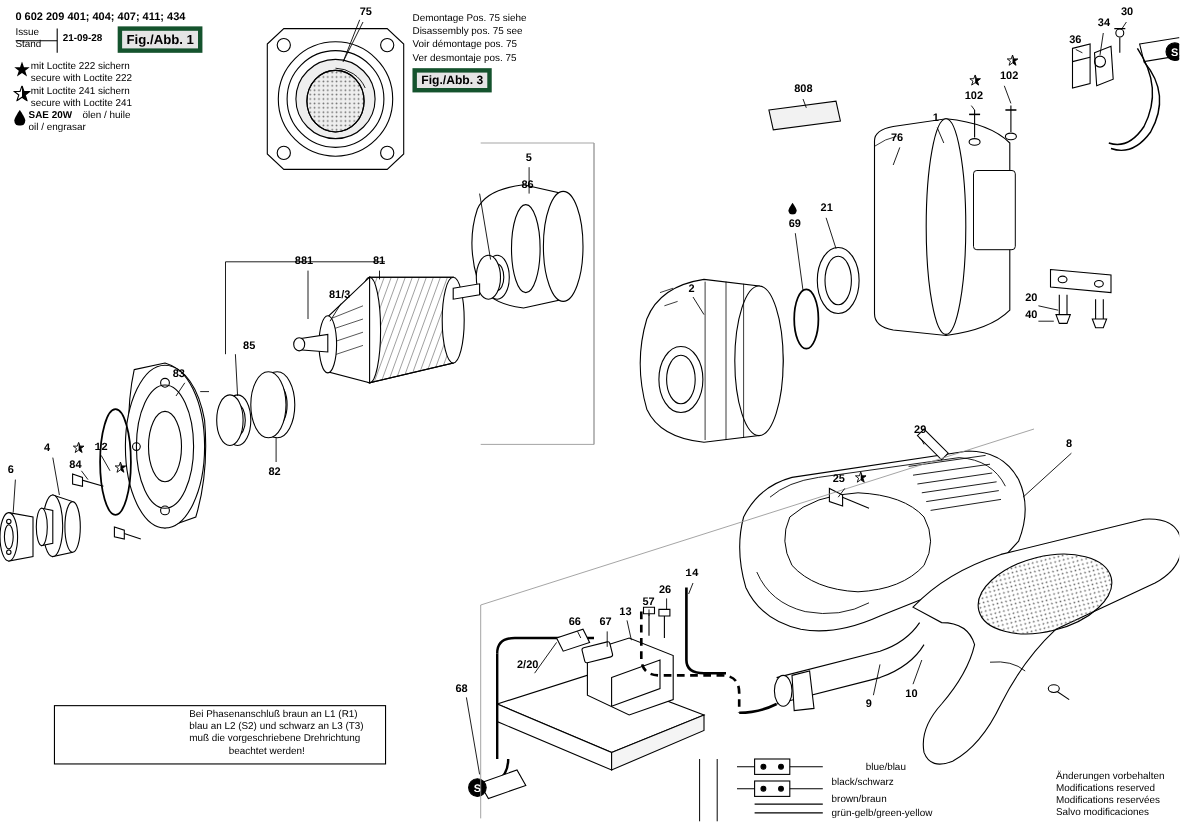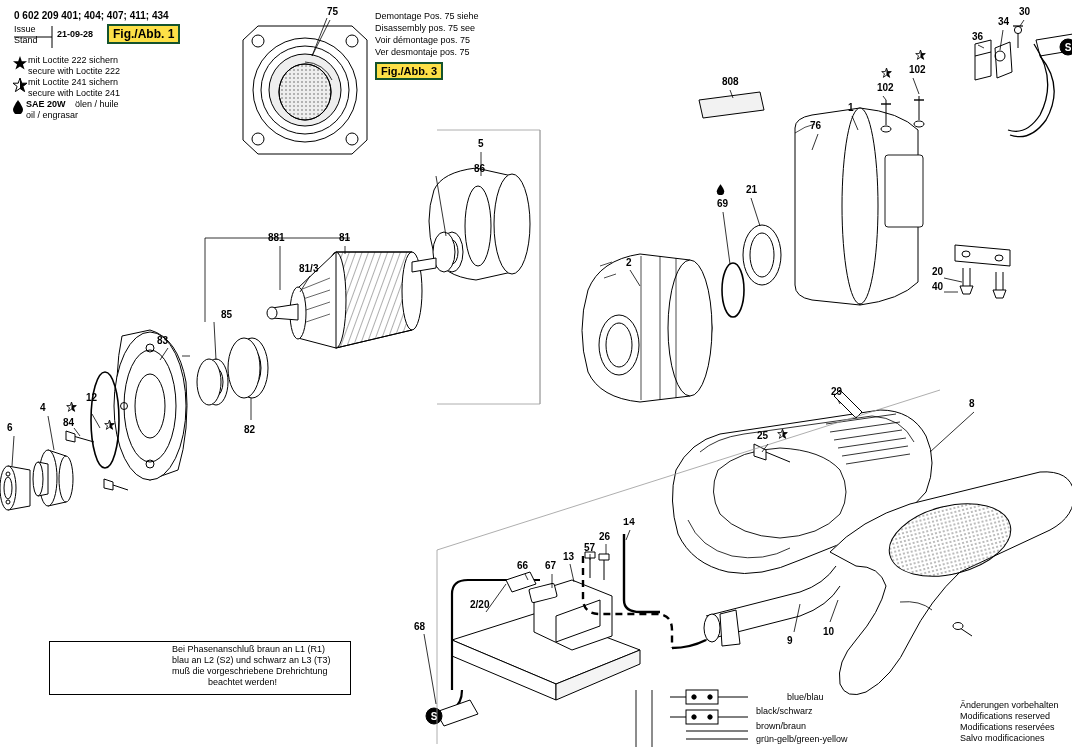--- a/index.html
+++ b/index.html
@@ -17,25 +17,25 @@
     height: 747px;
     overflow: hidden;
     background: #ffffff;
   }
   .abs { position: absolute; }
   .t { font-size: 10px; line-height: 11px; white-space: pre; }
   .t9 { font-size: 9px; line-height: 10.5px; white-space: pre; }
   .bold { font-weight: bold; }
   .num { font-size: 10px; font-weight: bold; }
   .boxed {
-    border: 2px solid #14532d;
+    border: 4px solid #14532d;
     padding: 1px 4px;
     font-weight: bold;
     font-size: 12px;
-    background: #fde047;
+    background: #e5e5e5;
   }
   .thinbox { border: 1px solid #000; }
   svg { display: block; }
   .legend-table td { font-size: 9px; padding: 0 6px 0 0; line-height: 11px; white-space: pre; }
 </style>
 </head>
 <body>
 
 <div id="sheet">
 
@@ -414,21 +414,21 @@
   <div class="abs num" style="left:268px; top:232px;">881</div>
   <div class="abs num" style="left:339px; top:232px;">81</div>
   <div class="abs num" style="left:626px; top:257px;">2</div>
   <div class="abs num" style="left:299px; top:263px;">81/3</div>
   <div class="abs num" style="left:932px; top:266px;">20</div>
   <div class="abs num" style="left:201px; top:309px;margin-left:20px;">85</div>
   <div class="abs num" style="left:932px; top:281px;">40</div>
   <div class="abs num" style="left:157px; top:335px;">83</div>
   <div class="abs num" style="left:244px; top:424px;">82</div>
   <div class="abs num" style="left:63px; top:417px;">84</div>
-  <div class="abs num" style="left:86px; top:392px;">12</div>
+  <div class="abs num" style="left:86px; top:402px;font-family:Liberation Mono, monospace;">12</div>
   <div class="abs num" style="left:40px; top:402px;">4</div>
   <div class="abs num" style="left:7px; top:422px;">6</div>
   <div class="abs num" style="left:831px; top:386px;">29</div>
   <div class="abs num" style="left:969px; top:398px;">8</div>
   <div class="abs num" style="left:757px; top:430px;">25</div>
   <div class="abs num" style="left:623px; top:517px;font-family:Liberation Mono, monospace;">14</div>
   <div class="abs num" style="left:599px; top:531px;">26</div>
   <div class="abs num" style="left:584px; top:542px;">57</div>
   <div class="abs num" style="left:563px; top:551px;">13</div>
   <div class="abs num" style="left:517px; top:560px;">66</div>

